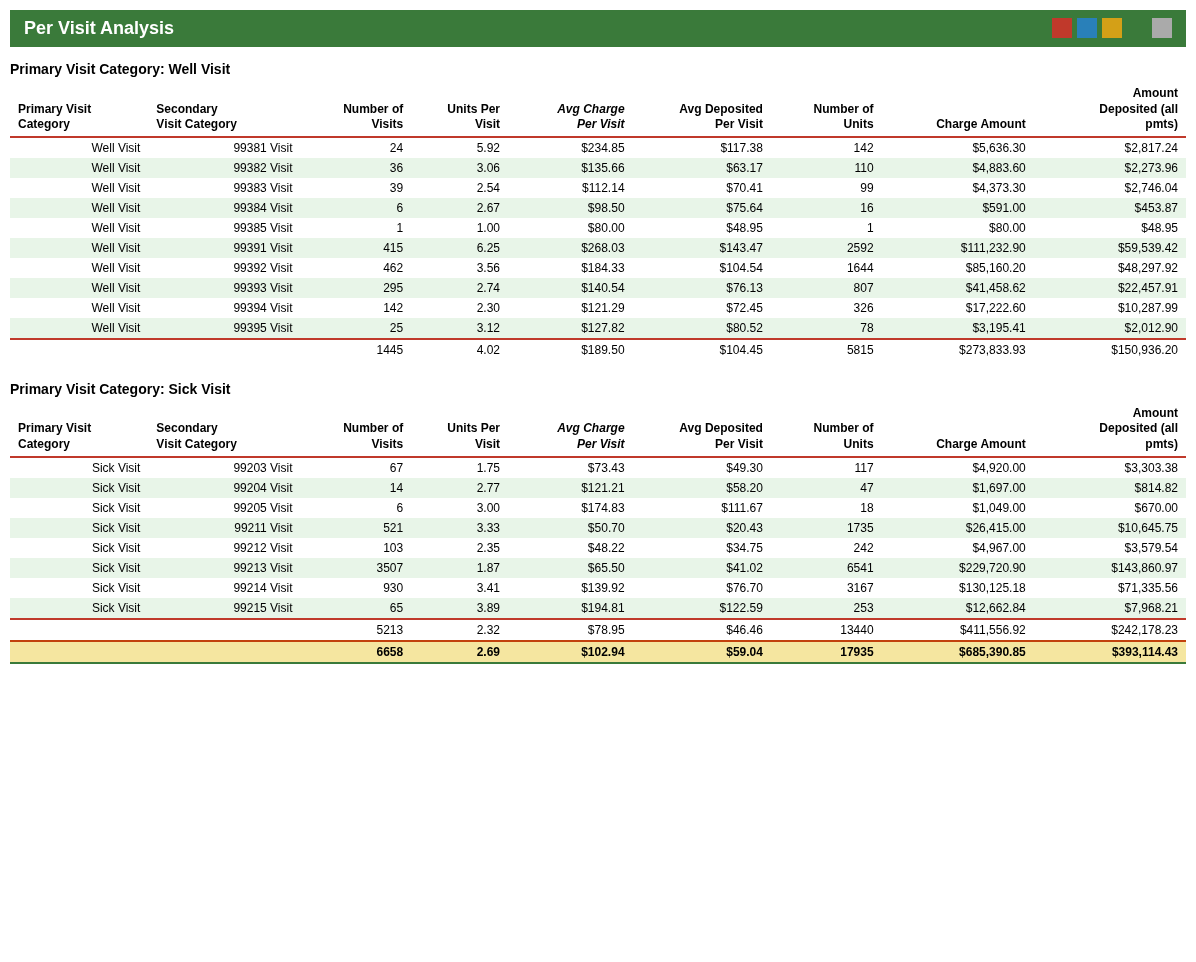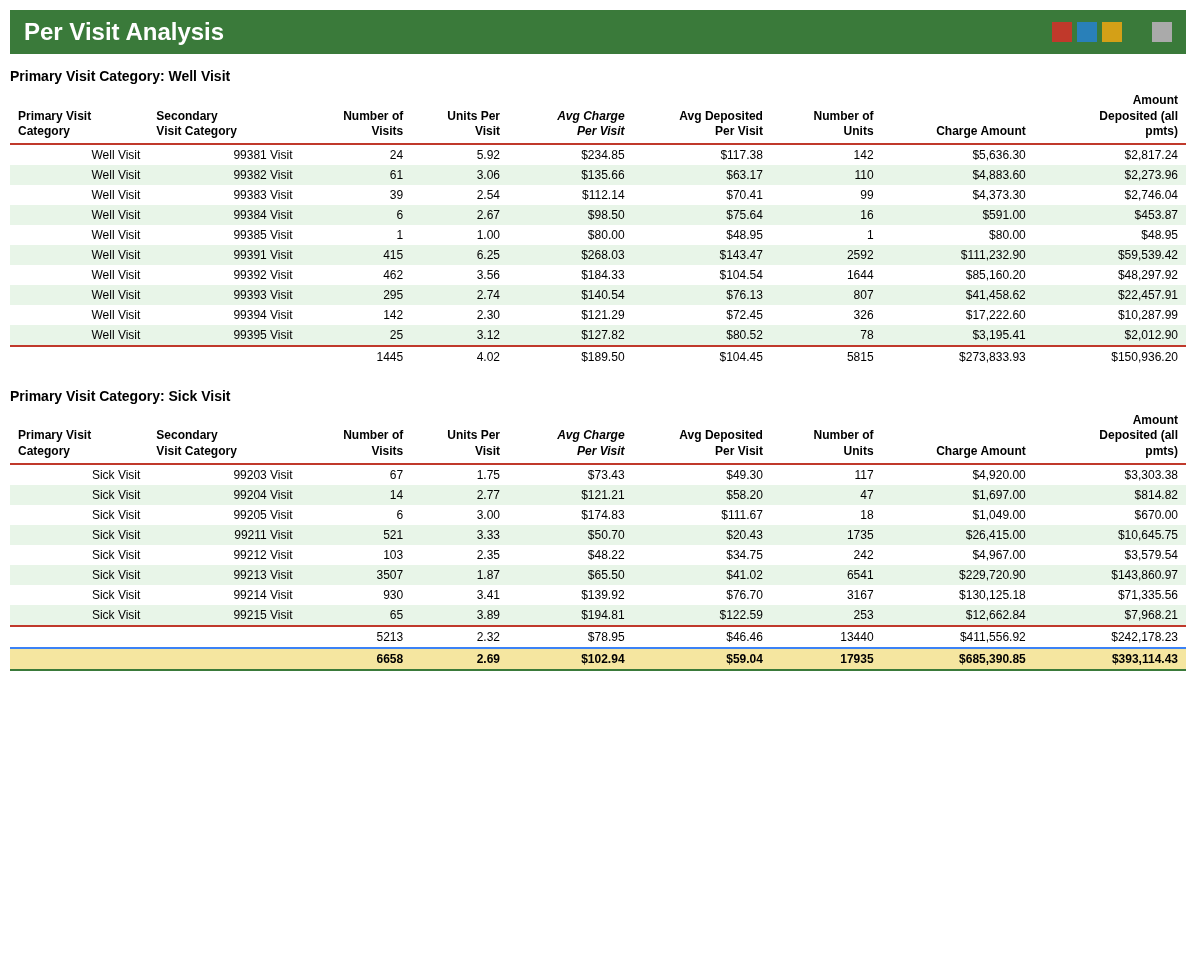--- a/index.html
+++ b/index.html
@@ -5,24 +5,24 @@
     * { margin: 0; padding: 0; box-sizing: border-box; }
     body { font-family: Arial, sans-serif; font-size: 12px; background: #fff; color: #000; padding: 0; }
 
     .page-wrapper { width: 1196px; min-height: 962px; padding: 10px; }
 
     
     .header-bar {
       background: #3a7a3a;
       color: #fff;
       padding: 8px 14px;
-      font-size: 24px;
+      font-size: 18px;
       font-weight: bold;
       display: flex;
-      align-items: center;
+      align-items: flex-start;
       justify-content: space-between;
       margin-bottom: 14px;
       gap: 12px;
     }
     .header-icons { display: flex; gap: 5px; }
     .header-icon { width: 20px; height: 20px; display: inline-block; }
 
     
     .section-title {
       font-size: 14px;
@@ -70,21 +70,21 @@
 
     
     .summary-row td {
       border-top: 2px solid #c0392b;
       font-weight: normal;
       background: #fff !important;
     }
     .grand-total-row td {
       background: #f5e6a0 !important;
       font-weight: bold;
-      border-top: 2px solid #3b82f6;
+      border-top: 2px solid #c2410c;
       border-bottom: 2px solid #3a7a3a;
     }
 
     .section-gap { height: 20px; }
 
     
     .col-primary { width: 100px; }
     .col-secondary { width: 110px; }
     .col-numvisits { width: 80px; }
     .col-unitsper { width: 70px; }
@@ -134,21 +134,21 @@
           <td>5.92</td>
           <td>$234.85</td>
           <td>$117.38</td>
           <td>142</td>
           <td>$5,636.30</td>
           <td>$2,817.24</td>
         </tr>
         <tr>
           <td>Well Visit</td>
           <td>99382 Visit</td>
-          <td>61</td>
+          <td>36</td>
           <td>3.06</td>
           <td>$135.66</td>
           <td>$63.17</td>
           <td>110</td>
           <td>$4,883.60</td>
           <td>$2,273.96</td>
         </tr>
         <tr>
           <td>Well Visit</td>
           <td>99383 Visit</td>

